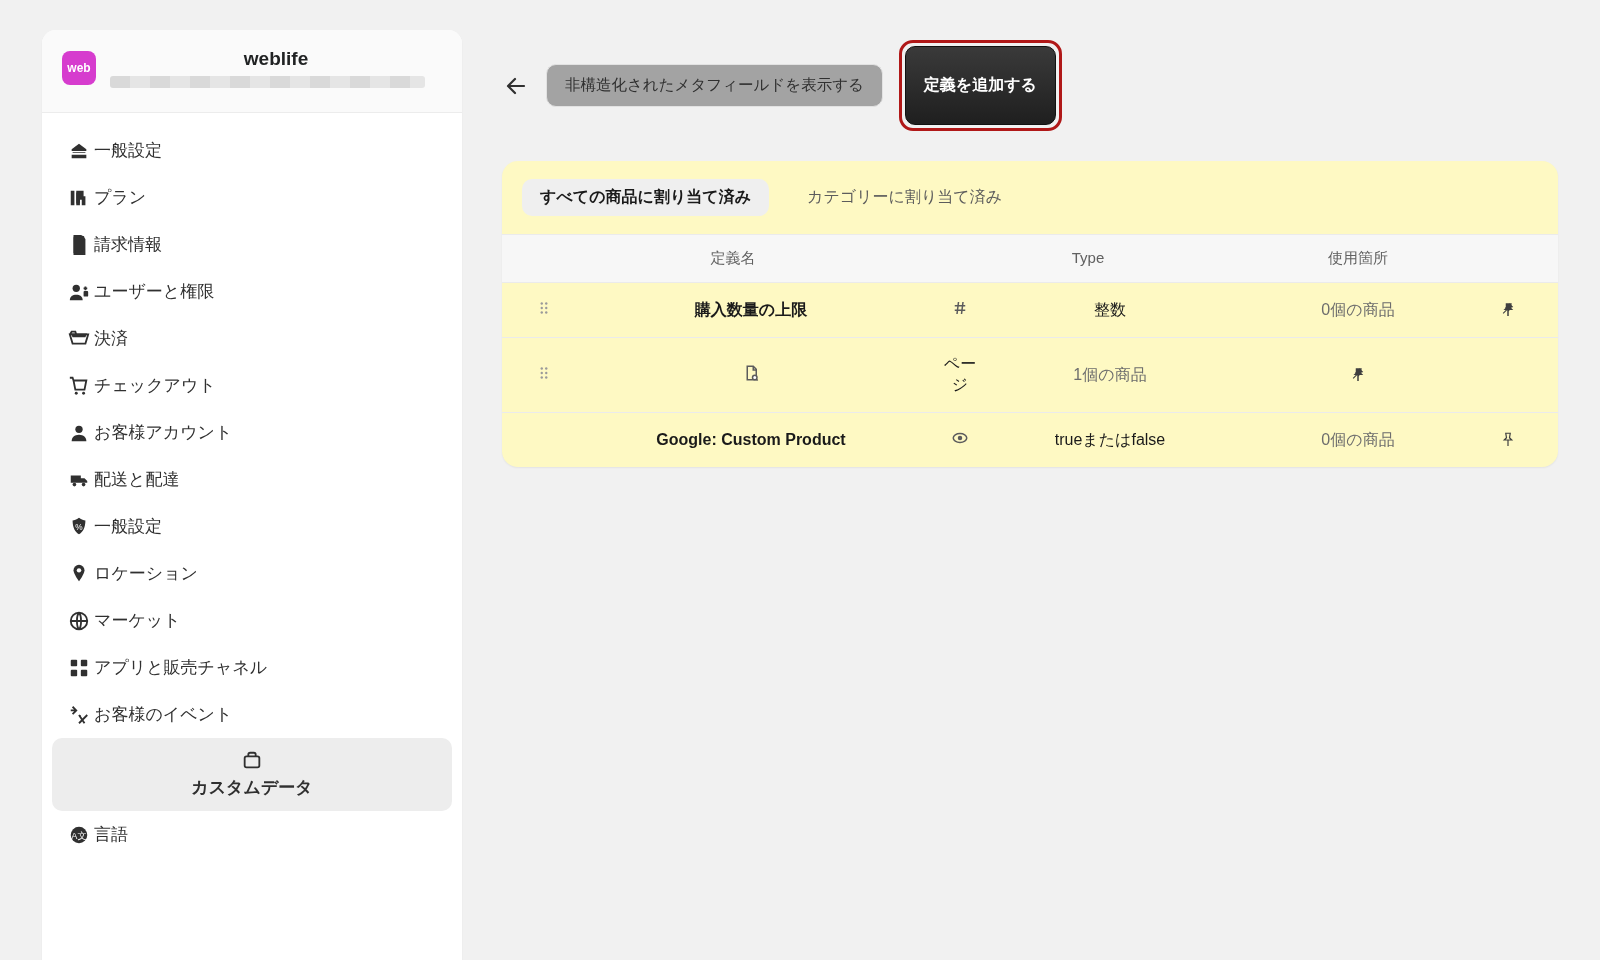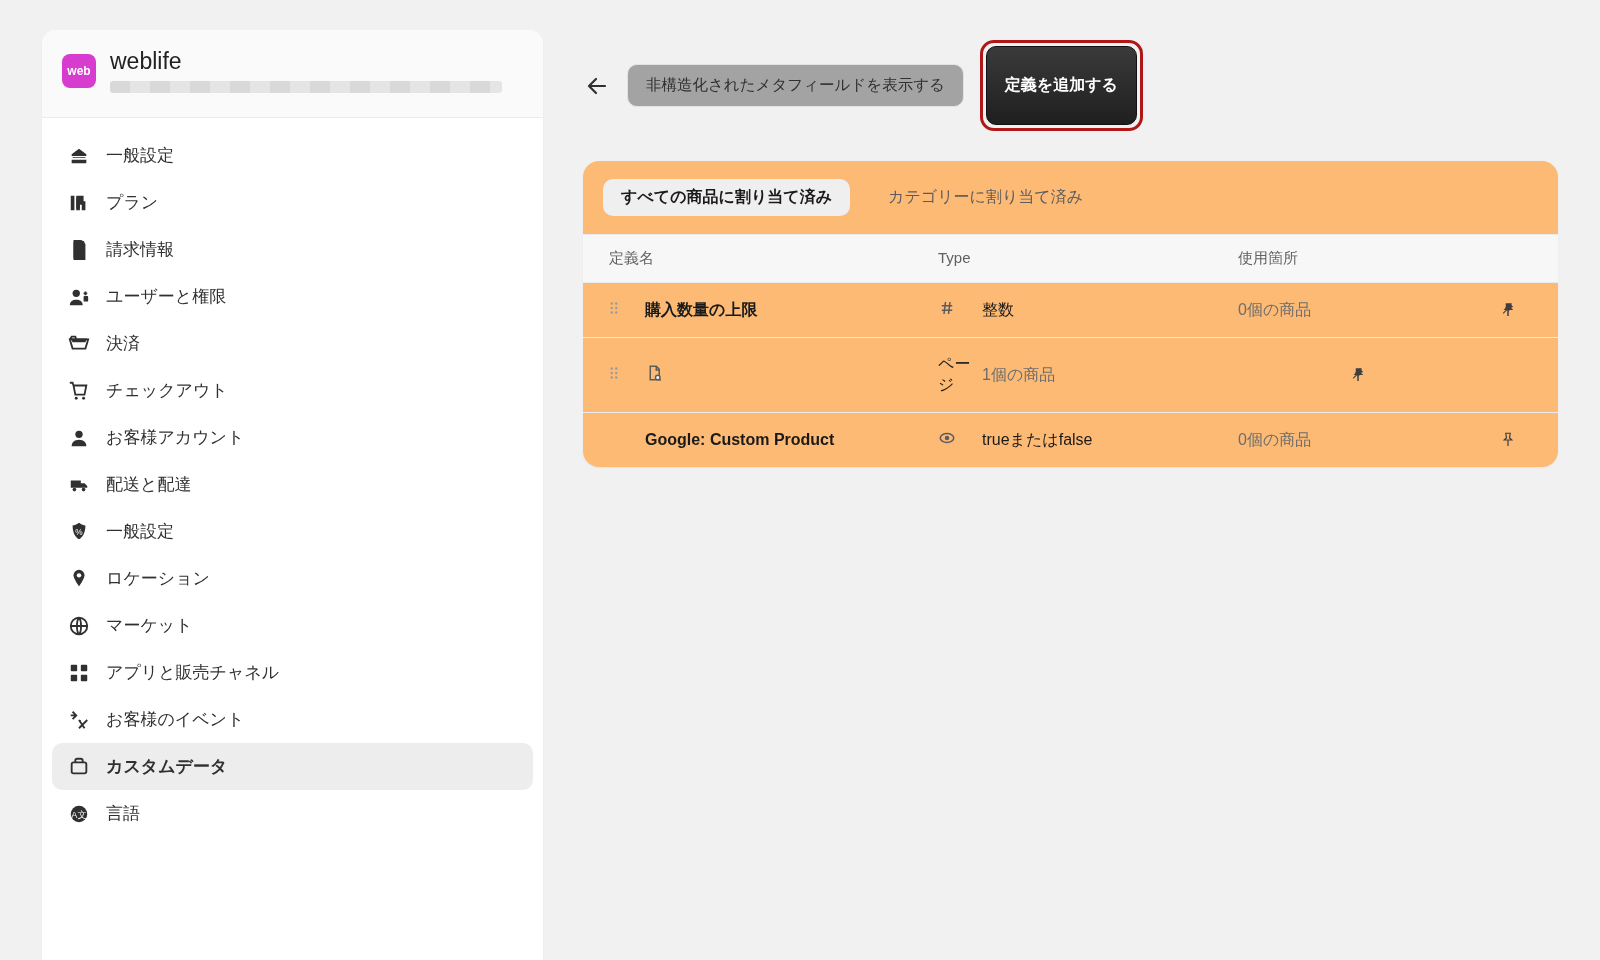--- a/index.html
+++ b/index.html
@@ -14,21 +14,21 @@
   }
   .app {
     display: flex;
     padding: 30px 18px 0 42px;
     gap: 40px;
     height: 100%;
   }
 
   
   .sidebar {
-    width: 501px;
+    width: 420px;
     flex-shrink: 0;
     background: #fff;
     border-radius: 14px 14px 0 0;
     display: flex;
     flex-direction: column;
     box-shadow: 0 1px 2px rgba(0,0,0,0.05);
     overflow: hidden;
   }
   .store-header {
     display: flex;
@@ -41,43 +41,43 @@
   .store-badge {
     width: 34px; height: 34px;
     background: #d63cce;
     border-radius: 8px;
     color: #fff;
     font-size: 12px;
     font-weight: 600;
     display: flex; align-items: center; justify-content: center;
   }
   .store-info { flex: 1; }
-  .store-name { font-weight: 400; font-size: 23px; margin-bottom: 6px; }
+  .store-name { font-weight: 700; font-size: 19px; margin-bottom: 6px; text-align: center; }
   .store-url {
     height: 12px;
     background: repeating-linear-gradient(90deg,#d9d9d9 0 20px,#e5e5e5 20px 40px);
     border-radius: 3px;
     width: 95%;
   }
   .nav {
     padding: 14px 10px 10px 10px;
     overflow-y: auto;
   }
   .nav-item {
     display: flex;
     align-items: center;
-    gap: 16px;
+    gap: 4px;
     padding: 12px 16px;
     border-radius: 10px;
     cursor: pointer;
     color: #303030;
     font-size: 17px;
     font-weight: 500;
   }
-  .nav-item.active { background: #ededed; font-weight: 600; }
+  .nav-item.active { background: #ededed; font-weight: 600; flex-direction: column; }
   .nav-icon {
     width: 22px; height: 22px;
     display: flex; align-items: center; justify-content: center;
     color: #303030;
     flex-shrink: 0;
   }
   .nav-icon svg { width: 22px; height: 22px; }
 
   
   .main {
@@ -123,24 +123,25 @@
     cursor: pointer;
     border: 1px solid #111;
   }
   .primary-wrap {
     border: 3px solid #b01818;
     border-radius: 14px;
     padding: 3px;
   }
 
   .card {
-    background: #fdba74;
+    background: #fef9c3;
     border-radius: 16px;
     box-shadow: 0 1px 2px rgba(0,0,0,.06);
     overflow: hidden;
+    text-align: center;
   }
   .tabs {
     display: flex;
     gap: 20px;
     padding: 18px 20px;
     border-bottom: 1px solid #ebebeb;
   }
   .tab {
     padding: 8px 18px;
     border-radius: 10px;

